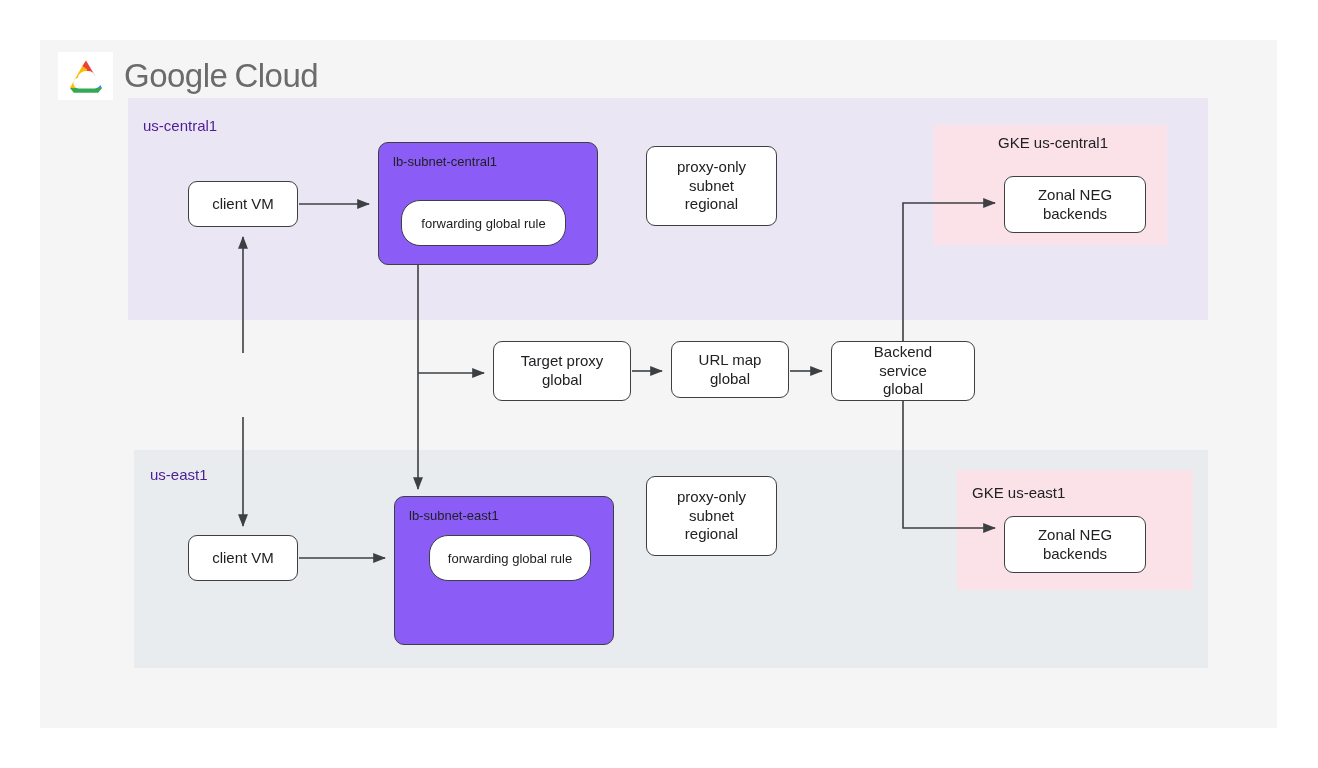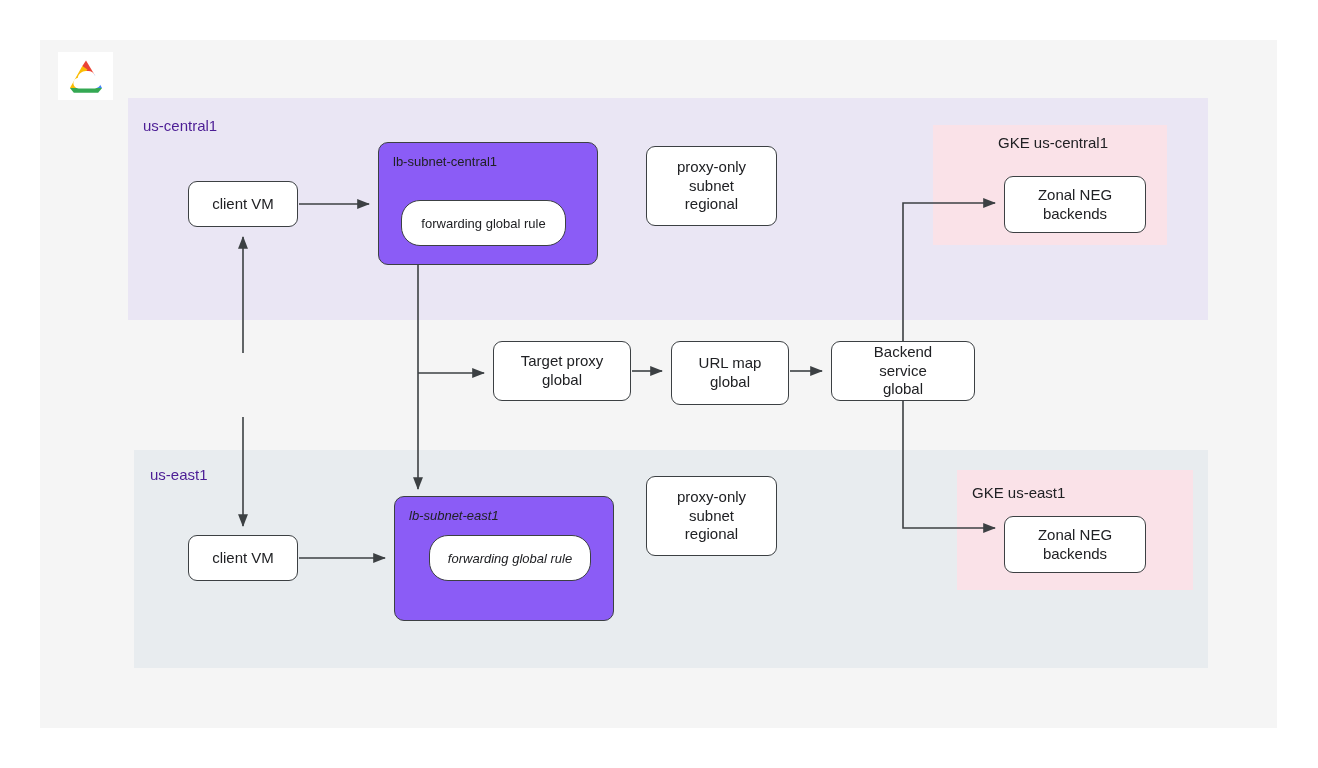--- a/index.html
+++ b/index.html
@@ -108,28 +108,28 @@
     text-align: center;
   }
 
   
   #client-vm-central { left: 188px; top: 181px;  width: 110px; height: 46px; }
   #client-vm-east    { left: 188px; top: 535px;  width: 110px; height: 46px; }
 
   #lb-subnet-central { left: 378px; top: 142px; width: 220px; height: 123px; }
   #fr-central        { left: 22px;  top: 57px;  width: 165px; height: 46px; }
 
-  #lb-subnet-east    { left: 394px; top: 496px; width: 220px; height: 125px; font-style: italic; }
+  #lb-subnet-east    { left: 394px; top: 496px; width: 220px; height: 149px; }
   #fr-east           { left: 34px;  top: 38px;  width: 162px; height: 46px; }
 
   #proxy-central { left: 646px; top: 146px; width: 131px; height: 80px; }
   #proxy-east    { left: 646px; top: 476px; width: 131px; height: 80px; }
 
   #target-proxy  { left: 493px; top: 341px; width: 138px; height: 60px; }
-  #url-map       { left: 671px; top: 341px; width: 118px; height: 64px; }
+  #url-map       { left: 671px; top: 341px; width: 118px; height: 57px; }
   #backend-svc   { left: 831px; top: 341px; width: 144px; height: 60px; }
 
   #neg-central   { left: 1004px; top: 176px; width: 142px; height: 57px; }
   #neg-east      { left: 1004px; top: 516px; width: 142px; height: 57px; }
 
   
   #dns-policy {
     position: absolute;
     left: 158px; top: 354px; width: 170px; height: 62px;
     background: #ffffff;
@@ -190,20 +190,23 @@
     <div id="logo-tile" style="left:18px; top:12px;">
       <svg width="44" height="38" viewBox="0 0 48 40" aria-hidden="true">
         <path d="M24 3 L33 18 L27.5 21.5 L20 9 Z" fill="#ea4335"></path>
         <path d="M33 18 L41.5 33 L33.5 33 L27.5 21.5 Z" fill="#4285f4"></path>
         <path d="M20 9 L6.5 33 L13.5 33 L25.5 13 Z" fill="#fbbc04"></path>
         <path d="M6.5 33 L41.5 33 L37.5 38 L10.5 38 Z" fill="#34a853"></path>
         <path d="M13.5 33 L33.5 33 L37.5 38 L10.5 38 Z" fill="#34a853"></path>
         <path d="M24 14.5 c-4.6 0 -8.2 3.2 -8.9 7.3 c-2.8 .5 -4.9 2.9 -4.9 5.8 c0 3.3 2.6 5.9 5.9 5.9 h17.4 c3.8 0 6.9 -3.1 6.9 -6.9 c0 -3.7 -2.9 -6.7 -6.5 -6.9 c-1.1 -3.1 -4.1 -5.2 -7.6 -5.2 z" fill="#ffffff"></path>
       </svg>
     </div>
+    <div id="brand-text" style="left:84px; top:17px;">
+      <span>Google</span><span class="b2">Cloud</span>
+    </div>
 
   </div>
 
   <div class="region" id="region-central"></div>
   <div class="region-label" id="label-central">us-central1</div>
 
   <div class="region" id="region-east"></div>
   <div class="region-label" id="label-east">us-east1</div>
 
   <div class="gke-group" id="gke-central"></div>

